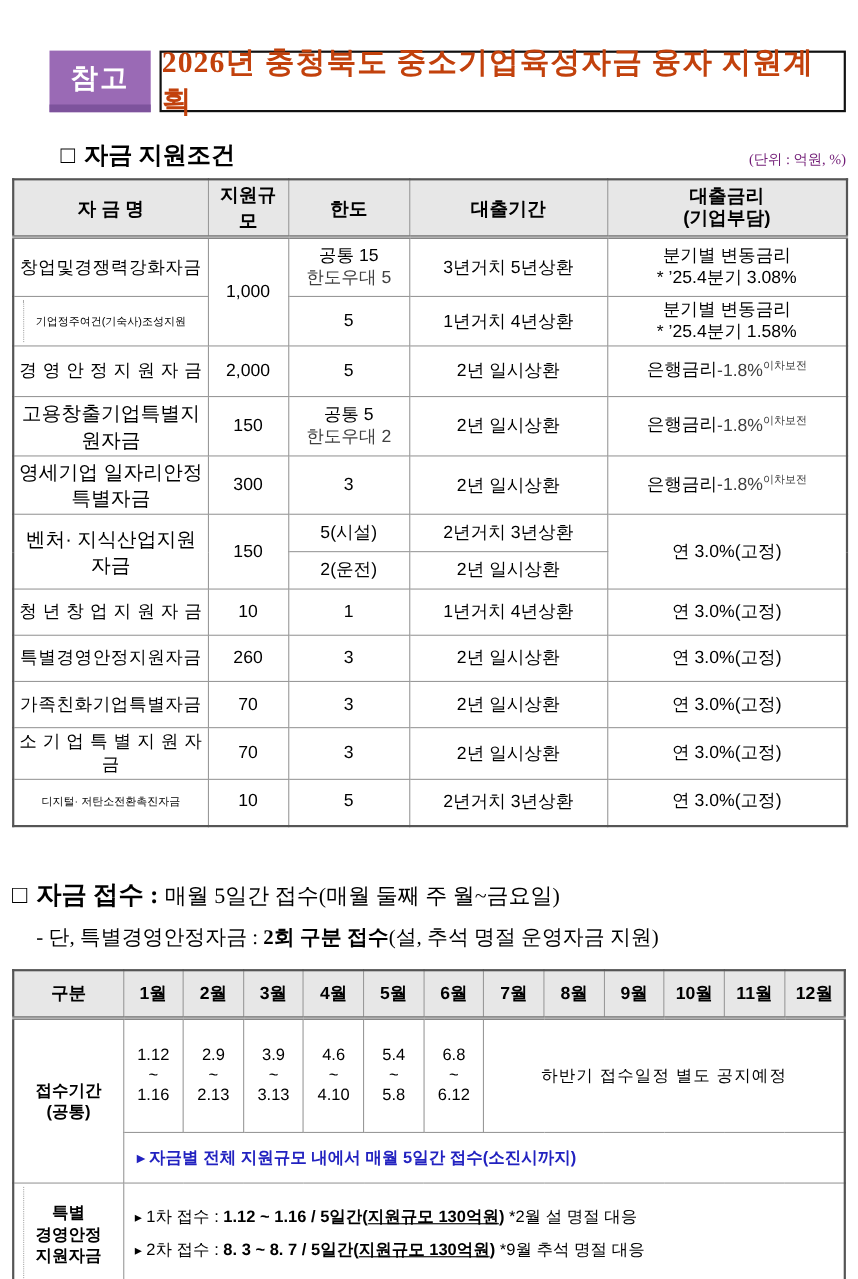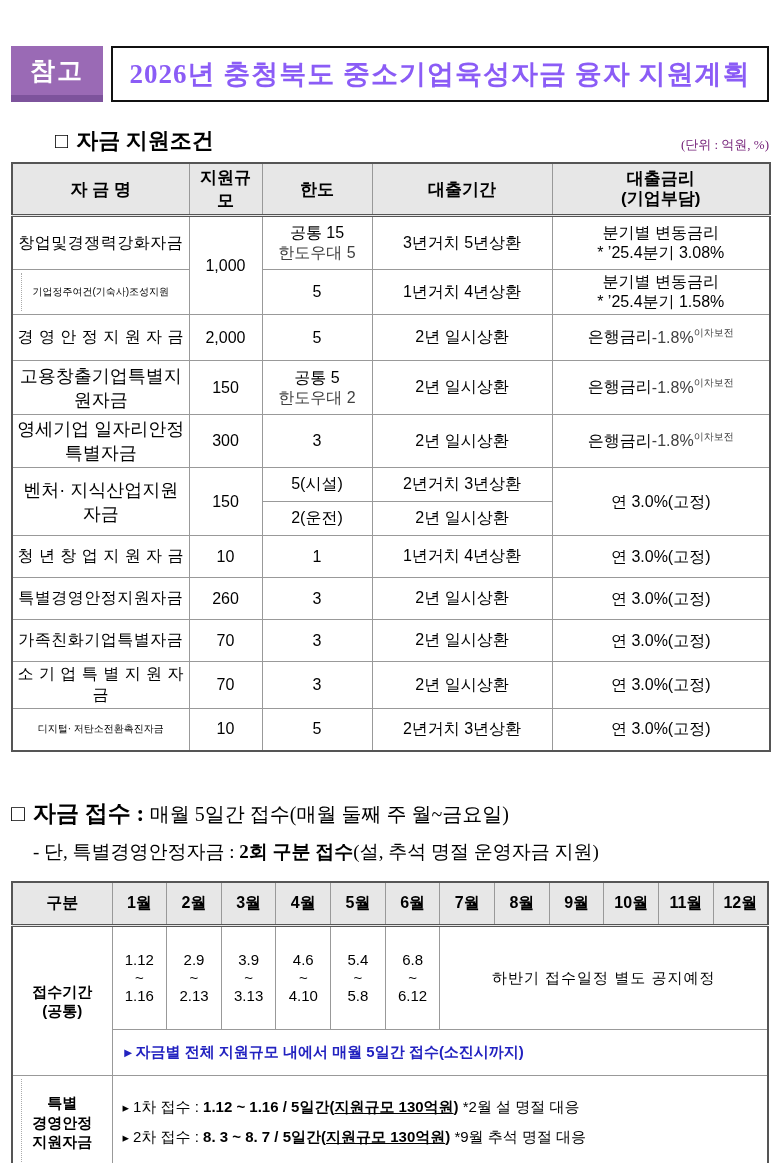--- a/index.html
+++ b/index.html
@@ -4,24 +4,24 @@
 <style>
   * { margin:0; padding:0; box-sizing:border-box; }
   body { background:#ffffff; font-family:"Liberation Sans", sans-serif; }
   .page { width:780px; height:1163px; background:#ffffff; padding:46px 11px 0 11px; overflow:hidden; }
 
   
   .top-row { display:flex; align-items:stretch; gap:8px; height:56px; }
   .badge { width:92px; background:#9a6ab5; border-bottom:7px solid #7d539c;
            display:flex; align-items:center; justify-content:center;
            color:#ffffff; font-weight:bold; font-size:25px; letter-spacing:2px;
-           font-family:"Liberation Sans", sans-serif; }
+           font-family:"Liberation Sans", sans-serif;margin-left:34px; }
   .title-box { flex:1; border:2px solid #111; display:flex; align-items:center; justify-content:center;
                font-family:"Liberation Serif", serif; font-weight:bold; font-size:27px;
-               letter-spacing:1px; color:#8b5cf6; }
+               letter-spacing:1px; color:#c2410c; }
 
   
   .sec1-row { display:flex; justify-content:space-between; align-items:flex-end; margin-top:24px;margin-left:44px; }
   .sec-heading { font-family:"Liberation Serif", serif; font-weight:bold; font-size:22px; color:#000; }
   .sec-heading .sq { font-weight:normal; margin-right:8px; }
   .unit-note { font-family:"Liberation Serif", serif; font-size:13px; color:#701a75; padding-bottom:2px; }
 
   
   table { border-collapse:collapse; table-layout:fixed; width:758px; }
   .t1 { margin-top:6px; border:2px solid #555; }

